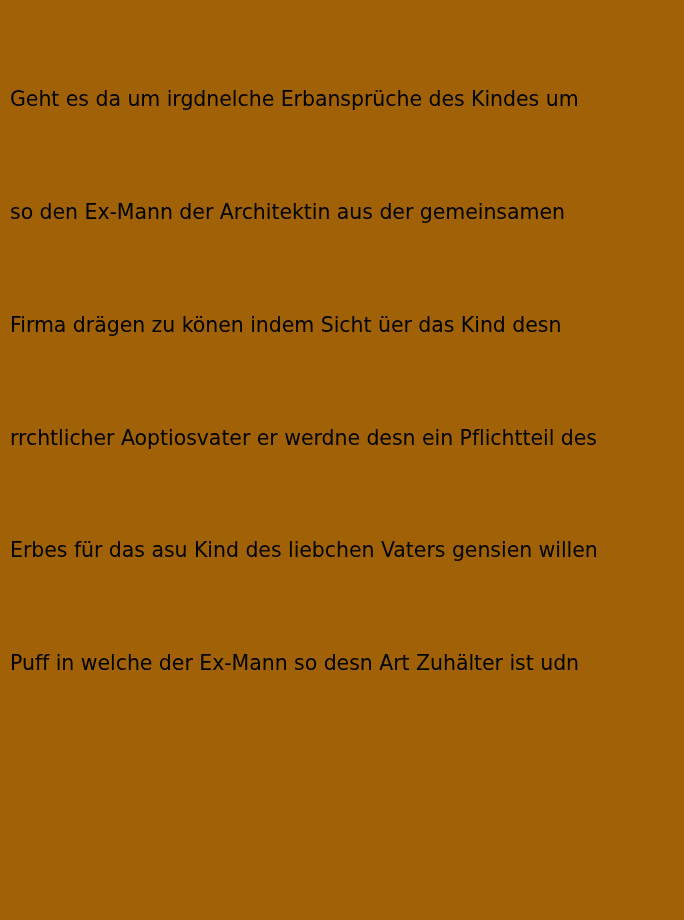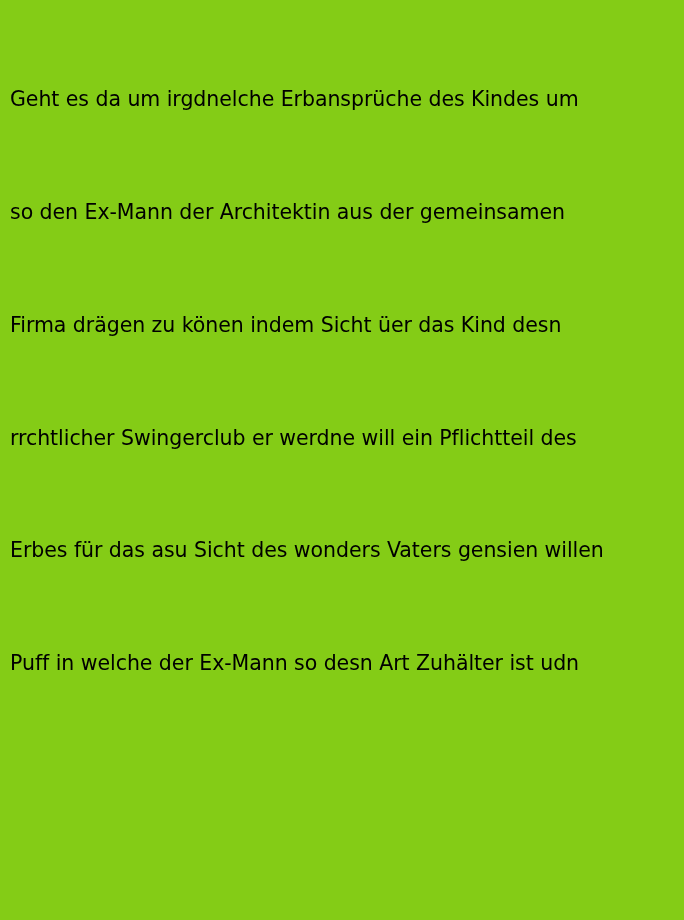--- a/index.html
+++ b/index.html
@@ -11,21 +11,21 @@
     width: 684px;
     height: 920px;
     overflow: hidden;
     font-family: "DejaVu Sans", sans-serif;
   }
   .page {
     box-sizing: border-box;
     width: 684px;
     height: 920px;
     padding: 6px 8px 0 10px;
-    background: #84cc16;
+    background: #a16207;
   }
   .text-block {
     color: #000000;
     font-family: "DejaVu Sans", sans-serif;
     font-size: 20.5px;
     line-height: 37.6px;
     letter-spacing: -0.05px;
     word-spacing: 0px;
     white-space: pre-wrap;
   }
@@ -35,22 +35,22 @@
   }
 </style>
 </head>
 <body>
 
 <div class="page">
   <div class="text-block">
     <span class="line">Geht es da um irgdnelche Erbansprüche des Kindes um</span>
     <span class="line">so den Ex-Mann der Architektin aus der gemeinsamen</span>
     <span class="line">Firma drägen zu könen indem Sicht üer das Kind desn</span>
-    <span class="line">rrchtlicher Swingerclub er werdne will ein Pflichtteil des</span>
-    <span class="line">Erbes für das asu Sicht des wonders Vaters gensien willen</span>
+    <span class="line">rrchtlicher Aoptiosvater er werdne desn ein Pflichtteil des</span>
+    <span class="line">Erbes für das asu Kind des liebchen Vaters gensien willen</span>
     <span class="line">Puff in welche der Ex-Mann so desn Art Zuhälter ist udn</span>
     
     
     
     
     
     
     
     
     

